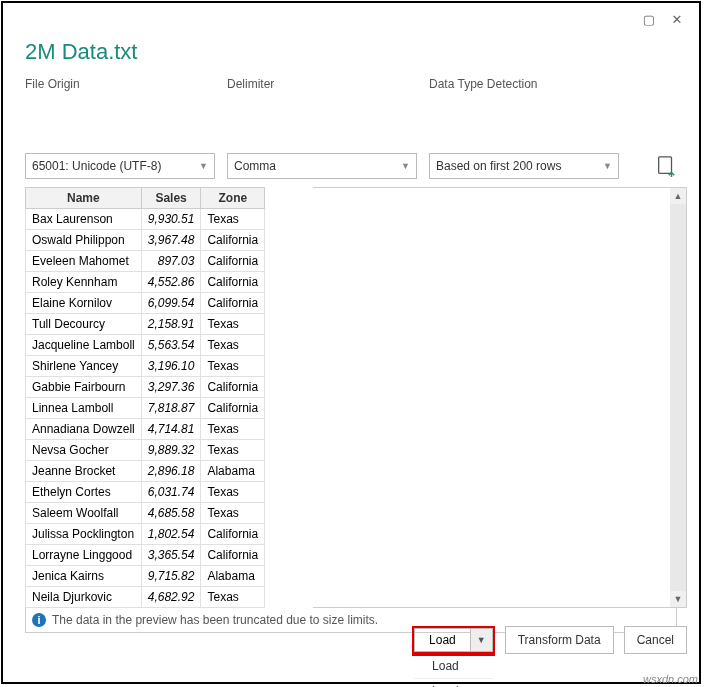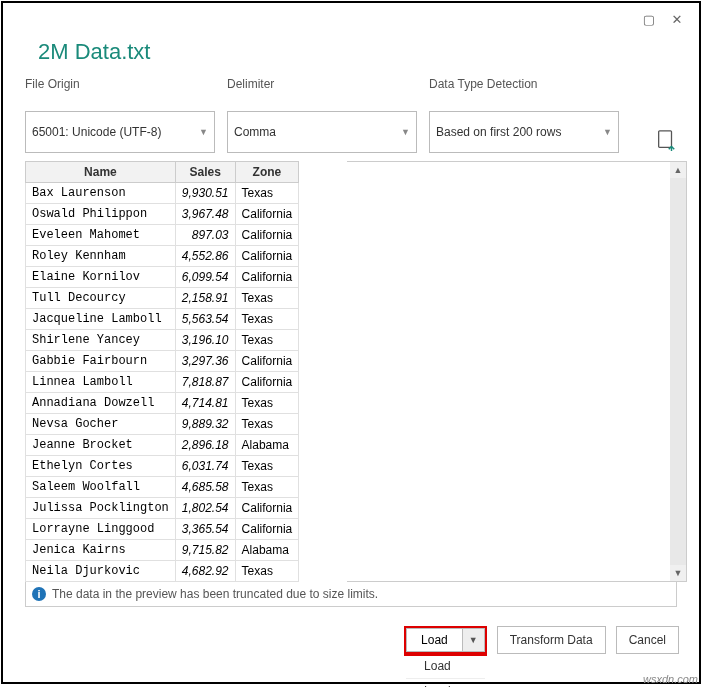--- a/index.html
+++ b/index.html
@@ -1,41 +1,41 @@
 <!DOCTYPE html>
 <html><head>
 <meta charset="utf-8">
 <style>
   * { box-sizing: border-box; margin: 0; padding: 0; font-family: "Segoe UI", Tahoma, sans-serif; }
   html, body { width: 704px; height: 687px; background: #fff; }
   .window { border: 2px solid #000; width: 700px; height: 683px; margin: 1px; position: relative; background: #fff; }
   .titlebar { display: flex; justify-content: flex-end; align-items: center; height: 32px; padding: 0 8px; }
   .titlebar .tbtn { width: 28px; height: 24px; display: flex; align-items: center; justify-content: center; color: #666; font-size: 13px; }
-  .title { color: #1a8a7a; font-size: 22px; font-weight: 400; padding: 4px 22px 12px 22px; margin-left: 13px; }
+  .title { color: #1a8a7a; font-size: 22px; font-weight: 400; padding: 4px 22px 12px 22px; }
   .controls { display: flex; padding: 0 22px 6px 22px; gap: 12px; align-items: flex-end; }
   .ctrl { display: flex; flex-direction: column; }
   .ctrl-label { font-size: 12px; color: #555; margin-bottom: 20px; }
-  .ctrl-drop { border: 1px solid #bbb; height: 42px; display: flex; align-items: center; justify-content: space-between; padding: 0 6px; font-size: 12px; color: #333; background: #fff; position: relative; }
+  .ctrl-drop { border: 1px solid #bbb; height: 26px; display: flex; align-items: center; justify-content: space-between; padding: 0 6px; font-size: 12px; color: #333; background: #fff; position: relative; margin-top: 42px; }
   .ctrl-drop .chev { color: #888; font-size: 9px; }
   .sheet-icon { width: 22px; height: 22px; margin-left: auto; margin-bottom: 2px; }
   .sheet-icon svg { width: 22px; height: 22px; }
   .grid-wrap { margin: 2px 12px 0 22px; position: relative; display: flex; gap: 48px; }
   .grid { border: 1px solid #ccc; border-collapse: collapse; font-size: 12px; flex: 0 0 auto; }
   .grid th { background: #f2f2f2; border: 1px solid #ccc; padding: 3px 8px; font-weight: 600; color: #333; }
   .grid td { border: 1px solid #e0e0e0; padding: 3px 6px; white-space: nowrap; }
-  .grid td.name { width: 94px; font-family: Liberation Mono, monospace; }
+  .grid td.name { width: 94px; }
   .grid td.sales { text-align: right; font-style: italic; width: 48px; }
   .grid td.zone { width: 54px; }
   .blank-area { flex: 1; border: 1px solid #ccc; border-left: none; position: relative; background: #fff; }
   .vscroll { position: absolute; right: 0; top: 0; bottom: 0; width: 16px; background: #f0f0f0; display: flex; flex-direction: column; }
   .vscroll .arrow { height: 16px; display:flex; align-items:center; justify-content:center; font-size:9px; color:#666; }
   .vscroll .track { flex:1; background:#e8e8e8; }
   .notice { display:flex; align-items:center; gap:6px; margin: 0 22px; border:1px solid #ccc; border-top:none; padding:5px 6px; font-size:12px; color:#555; }
   .info-icon { width:14px; height:14px; border-radius:50%; background:#1f73b7; color:#fff; font-size:11px; font-weight:bold; display:inline-flex; align-items:center; justify-content:center; }
-  .footer { position:absolute; bottom:28px; right:20px; display:flex; gap:10px; }
+  .footer { position:absolute; bottom:28px; right:12px; display:flex; gap:10px; }
   .btn { border:1px solid #bbb; background:#fff; font-size:12px; padding:4px 12px; color:#333; display:flex; align-items:center;text-align:right; }
   .load-split { display:flex; border:2px solid #d00; }
   .load-split .main { border:1px solid #bbb; border-right:none; padding:4px 14px; font-size:12px; }
   .load-split .arrow { border:1px solid #bbb; background:#eee; padding:4px 6px; font-size:9px; color:#555; display:flex; align-items:center; }
   .dropdown { position:absolute; bottom:-2px; right:184px; transform:translateY(100%); border:2px solid #d00; background:#fff; width:106px; font-size:12px; }
   .dropdown div { padding:5px 18px; color:#333; }
   .dropdown div:first-child { border-bottom:1px solid #eee; }
   .watermark { position:absolute; bottom:2px; right:6px; font-size:11px; color:#888;font-style:italic; }
 </style>
 </head>

